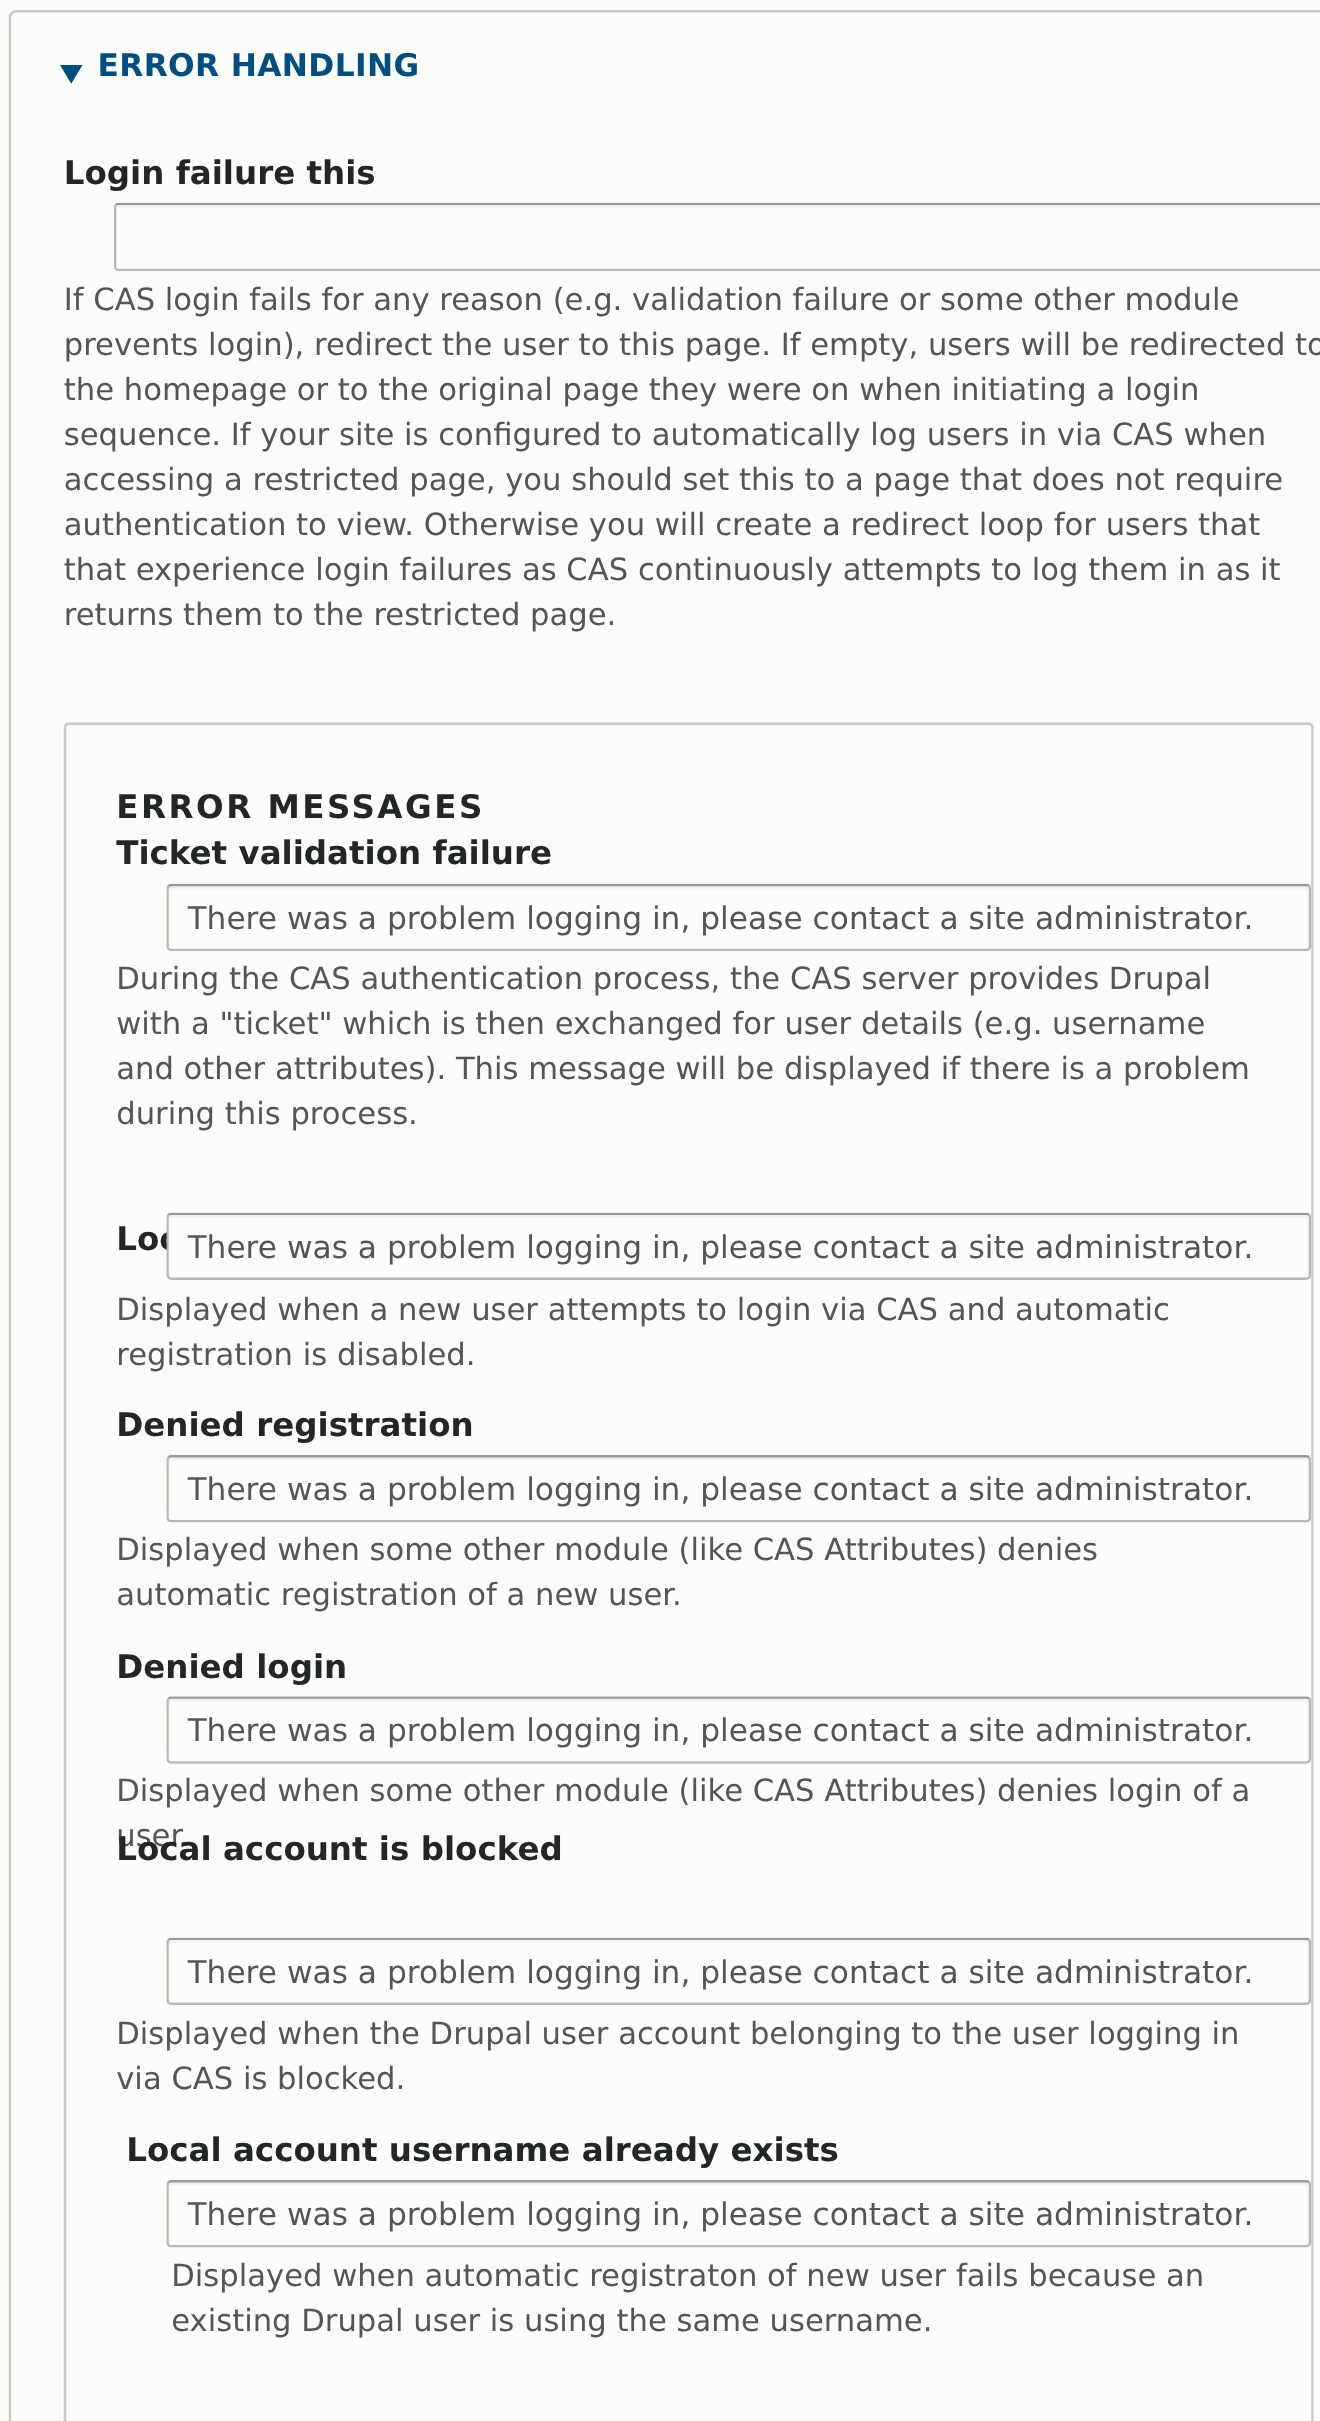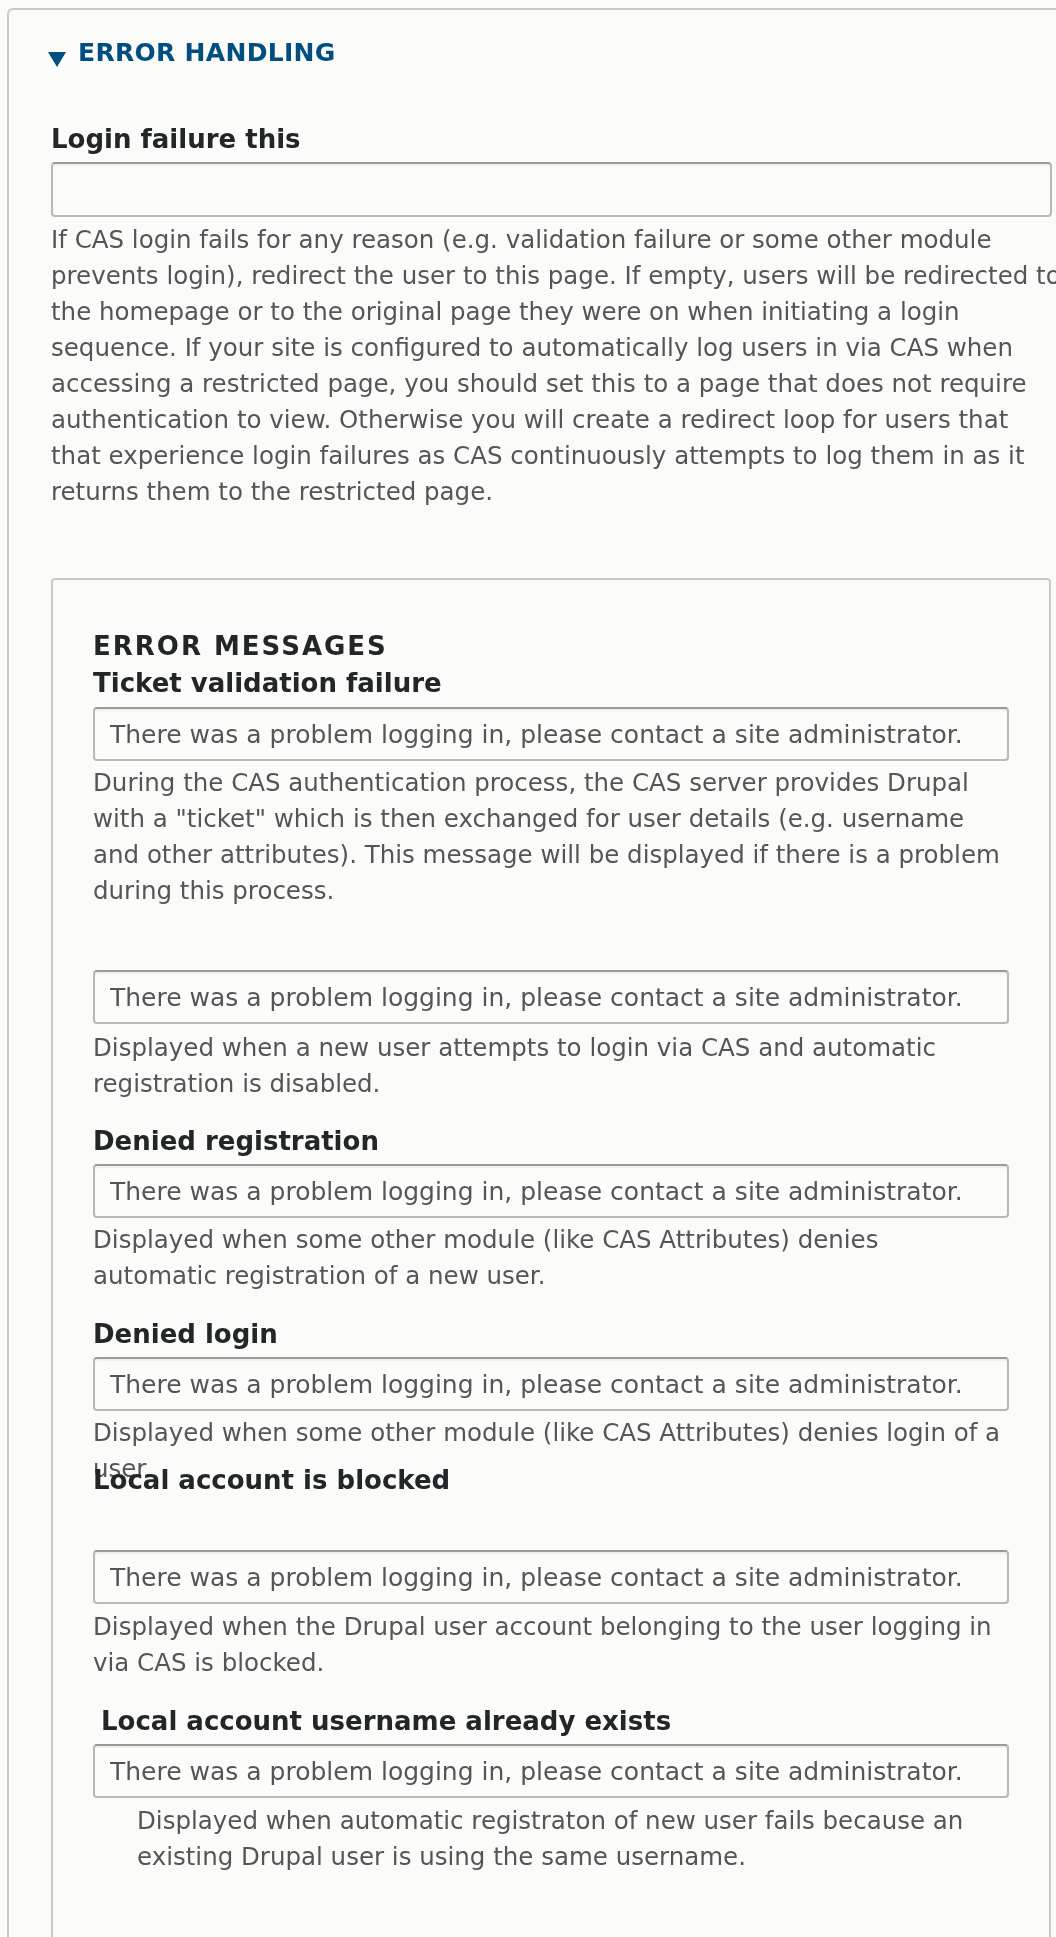--- a/index.html
+++ b/index.html
@@ -59,20 +59,21 @@
     border-radius: 4px;
     background: #fcfcfa;
     box-shadow: inset 0 2px 2px rgba(0,0,0,0.06);
     font-family: "DejaVu Sans", "Liberation Sans", sans-serif;
     font-size: 25px;
     color: #555;
     padding: 0 0 0 15px;
     outline: none;
     overflow: hidden;
     white-space: nowrap;
+    margin-left: 40px;
   }
   .desc {
     position: absolute;
     font-size: 24.5px;
     line-height: 36px;
     color: #555;
   }
   .inner-fieldset {
     position: absolute;
     left: 51px;

